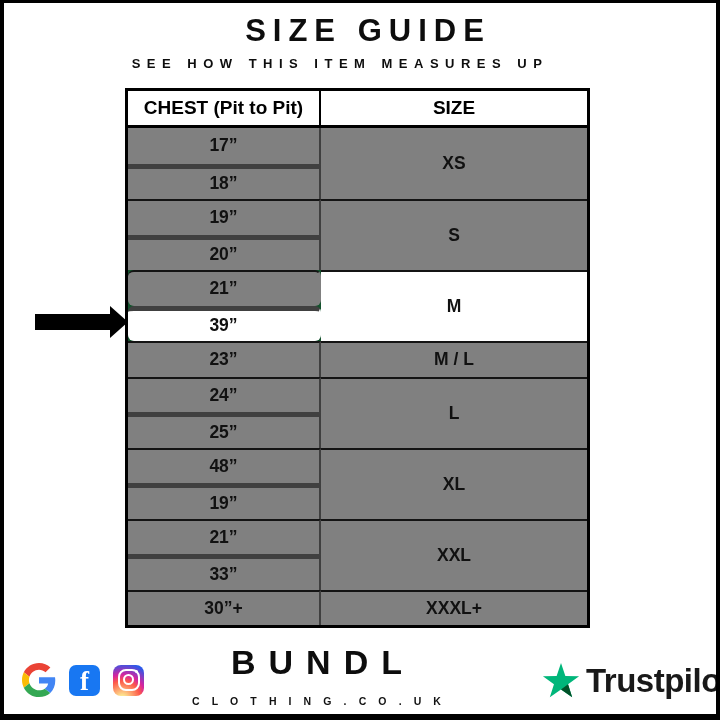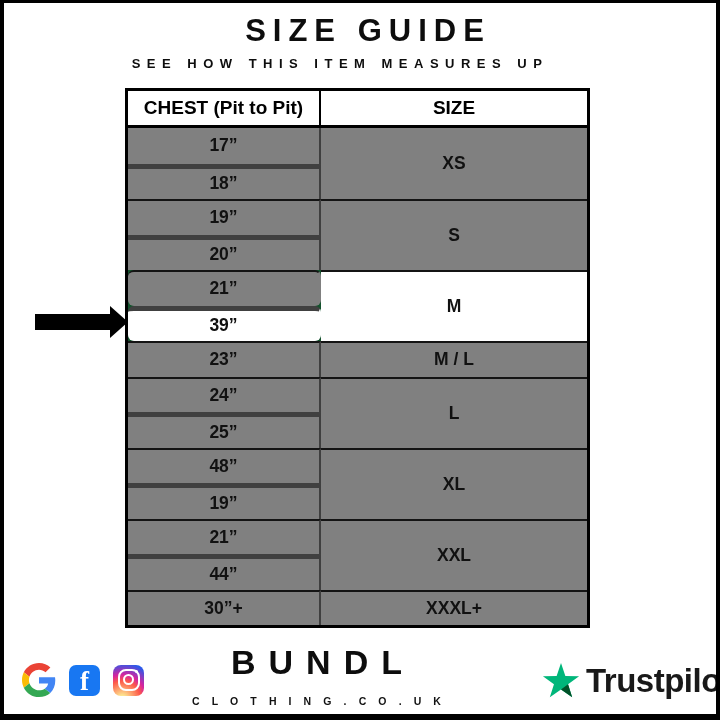--- a/index.html
+++ b/index.html
@@ -109,21 +109,21 @@
           <td class="size group-start" rowspan="2">XL</td>
         </tr>
         <tr>
           <td class="chest group-inner">19”</td>
         </tr>
         <tr>
           <td class="chest group-start">21”</td>
           <td class="size group-start" rowspan="2">XXL</td>
         </tr>
         <tr>
-          <td class="chest group-inner">44”</td>
+          <td class="chest group-inner">33”</td>
         </tr>
         <tr>
           <td class="chest group-start">30”+</td>
           <td class="size group-start" rowspan="1">XXXL+</td>
         </tr>
       </tbody>
   </table>
 
   <div class="social">
     <svg class="icon-google" viewBox="0 0 48 48" aria-hidden="true">

